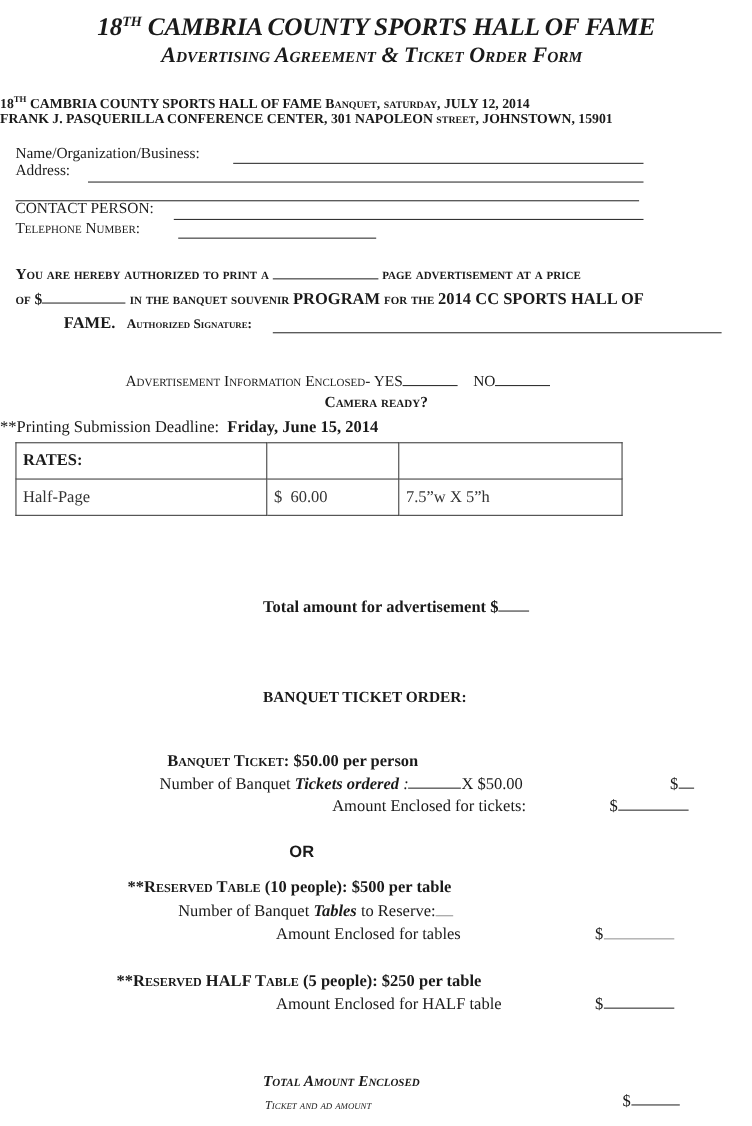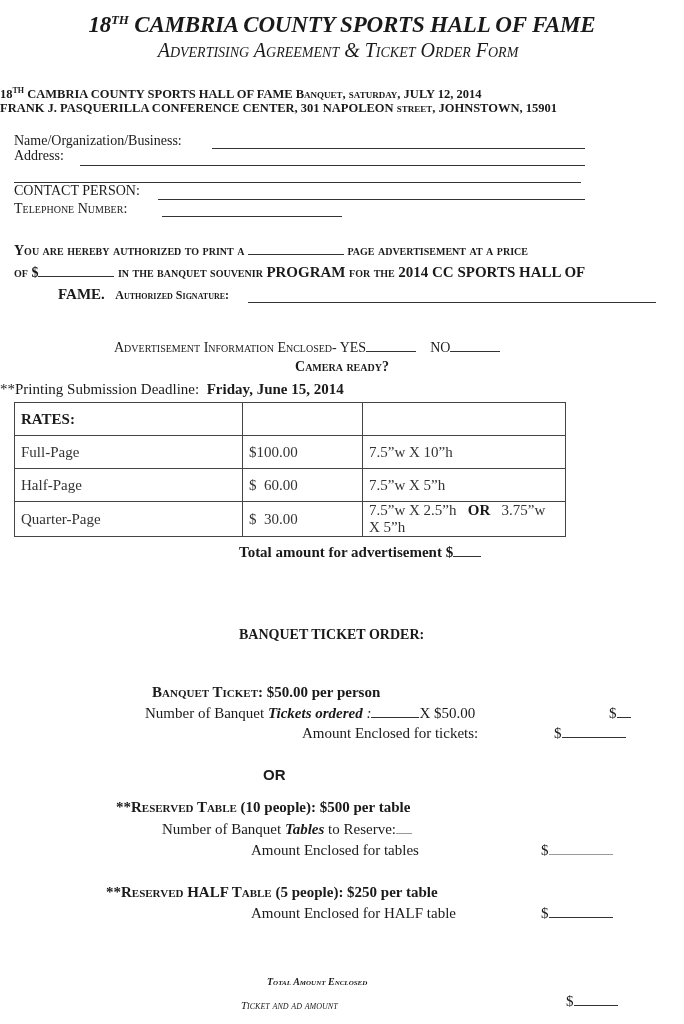--- a/index.html
+++ b/index.html
@@ -7,21 +7,21 @@
     width: 684px; height: 1024px; position: relative; overflow: hidden;
     font-family: "Liberation Serif", "DejaVu Serif", serif; color: #1a1a1a;
   }
   .abs { position: absolute; white-space: nowrap; }
   .sc { font-variant: small-caps; }
   .bold { font-weight: bold; }
   .ital { font-style: italic; }
   .line { display: inline-block; border-bottom: 1px solid #333; vertical-align: baseline; height: 1px; }
   .title1 { left: 0; width: 684px; text-align: center; top: 12px; font-size: 23px; font-weight: bold; font-style: italic; letter-spacing: -0.2px; }
   .title1 sup { font-size: 13px; vertical-align: 8px; }
-  .title2 { left: 0; width: 676px; text-align: center; top: 39px; font-size: 20px; font-weight: normal; font-style: italic; font-variant: small-caps; }
+  .title2 { left: 0; width: 676px; text-align: center; top: 39px; font-size: 20px; font-weight: bold; font-style: italic; font-variant: small-caps; }
   .sub1, .sub2 { left: 0; width: 684px; text-align: left; font-size: 12.5px; font-weight: bold; }
   .sub1 { top: 86px; }
   .sub2 { top: 101px; }
   .sub1 sup { font-size: 8px; vertical-align: 5px; }
   .field { font-size: 14px; }
   .field .label { display: inline-block; }
   .auth { font-size: 14px; font-weight: bold; font-variant: small-caps; }
   .auth .big { font-variant: normal; font-size: 15px; }
   table.rates {
     position: absolute; left: 14px; top: 402px; width: 552px;
@@ -85,37 +85,23 @@
 </div>
 
 <table class="rates">
   <tbody>
       <tr>
     <td class="col1 hdr">RATES:</td>
     <td class="col2"></td>
     <td></td>
   </tr>
   <tr>
-    <td>Full-Page</td>
-    <td>$100.00</td>
-    <td>7.5”w X 10”h</td>
-  </tr>
-  <tr>
     <td>Half-Page</td>
     <td style="white-space:pre;">$  60.00</td>
     <td>7.5”w X 5”h</td>
-  </tr>
-  <tr>
-    <td>Quarter-Page</td>
-    <td style="white-space:pre;">$  30.00</td>
-    <td>
-      <span>7.5”w X 2.5”h</span>
-      &nbsp;&nbsp;<span class="bold" style="color:#1a1a1a;">OR</span>&nbsp;&nbsp;
-      <span>3.75”w X 5”h</span>
-    </td>
   </tr>
 </tbody>
   </table>
 
 <div class="abs bold" style="left:239px; top:544px; font-size:15px;">
   <span>Total amount for advertisement $</span><span class="line" style="width:28px;"></span>
 </div>
 
 <div class="abs bold" style="left:239px; top:627px; font-size:14px;text-align:right;">BANQUET TICKET ORDER:</div>
 
@@ -153,17 +139,17 @@
 
 <div class="abs bold" style="left:106px; top:884px; font-size:15px;">
   <span class="sc">**Reserved HALF Table</span>
   <span>(5 people): $250 per table</span>
 </div>
 <div class="abs small" style="left:251px; top:905px;">Amount Enclosed for HALF table</div>
 <div class="abs small" style="left:541px; top:905px;">
   <span>$</span><span class="line" style="width:64px;"></span>
 </div>
 
-<div class="abs bold ital sc" style="left:239px; top:976px; font-size:10px;margin-left:28px;">Total Amount Enclosed</div>
+<div class="abs bold ital sc" style="left:239px; top:976px; font-size:14px;">Total Amount Enclosed</div>
 <div class="abs ital sc" style="left:241px; top:999px; font-size:11px;">Ticket and ad amount</div>
 <div class="abs small" style="left:566px; top:993px;">
   <span>$</span><span class="line" style="width:44px;"></span>
 </div>
 
 </body></html>

